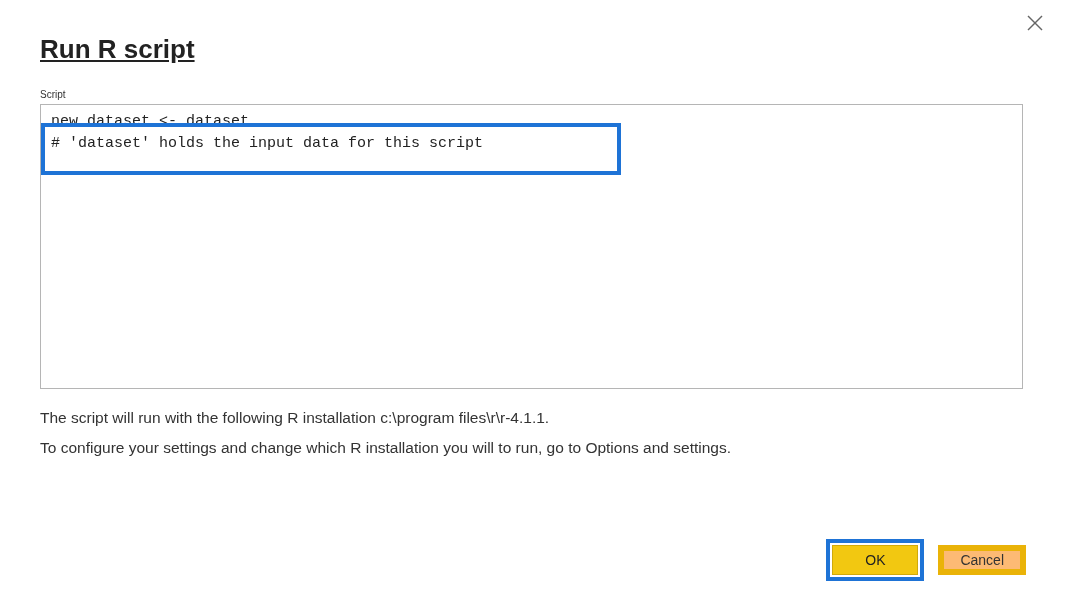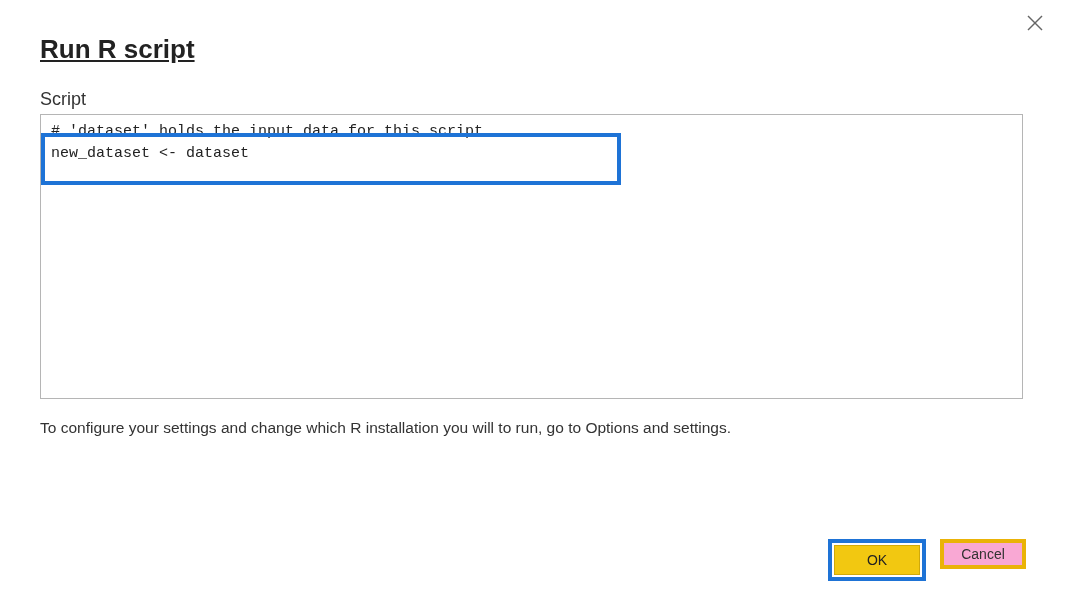--- a/index.html
+++ b/index.html
@@ -37,21 +37,21 @@
       margin-bottom: 24px;
       margin-top: 6px;
       text-decoration: underline;
     }
     .subtitle {
       font-size: 16px;
       color: #333;
       margin-bottom: 22px;
     }
     .field-label {
-      font-size: 18px;
+      font-size: 10px;
       color: #333;
       margin-bottom: 4px;
     }
     .editor-wrap {
       border: 1px solid #b5b5b5;
       width: 983px;
       height: 285px;
       padding: 6px 10px 6px 10px;
       font-family: Consolas, "Courier New", monospace;
       font-size: 15px;
@@ -83,27 +83,27 @@
       font-size: 15.5px;
       color: #333;
       line-height: 30px;
     }
     .button-row {
       position: absolute;
       bottom: 22px;
       right: 42px;
       display: flex;
       gap: 14px;
-      align-items: flex-start;
+      align-items: center;
     }
     .btn {
       min-width: 86px;
       height: 30px;
-      border: 4px solid #eab308;
-      background: #f9a8d4;
+      border: 6px solid #eab308;
+      background: #fdba74;
       font-size: 14px;
       color: #333;
       cursor: pointer;
       padding: 0 16px;
     }
     .btn-ok {
       background: #f2c811;
       border: 1px solid #cfa90b;
       color: #222;
     }
@@ -124,26 +124,27 @@
       <line x1="16" y1="2" x2="2" y2="16" stroke="#666" stroke-width="1.4"></line>
     </svg>
   </div>
 
   <h1 class="title">Run R script</h1>
 
 
   <div class="field-label">Script</div>
 
   <div class="editor-wrap">
+    <div class="code-line">new_dataset &lt;- dataset</div>
     <div class="code-line"># 'dataset' holds the input data for this script</div>
-    <div class="code-line">new_dataset &lt;- dataset</div>
     <div class="highlight-box"></div>
   </div>
 
   <div class="info-block">
+    <div>The script will run with the following R installation c:\program files\r\r-4.1.1.</div>
     <div>To configure your settings and change which R installation you will to run, go to Options and settings.</div>
   </div>
 
   <div class="button-row">
     <span class="ok-highlight">
       <button class="btn btn-ok">OK</button>
     </span>
     <button class="btn">Cancel</button>
   </div>
 

